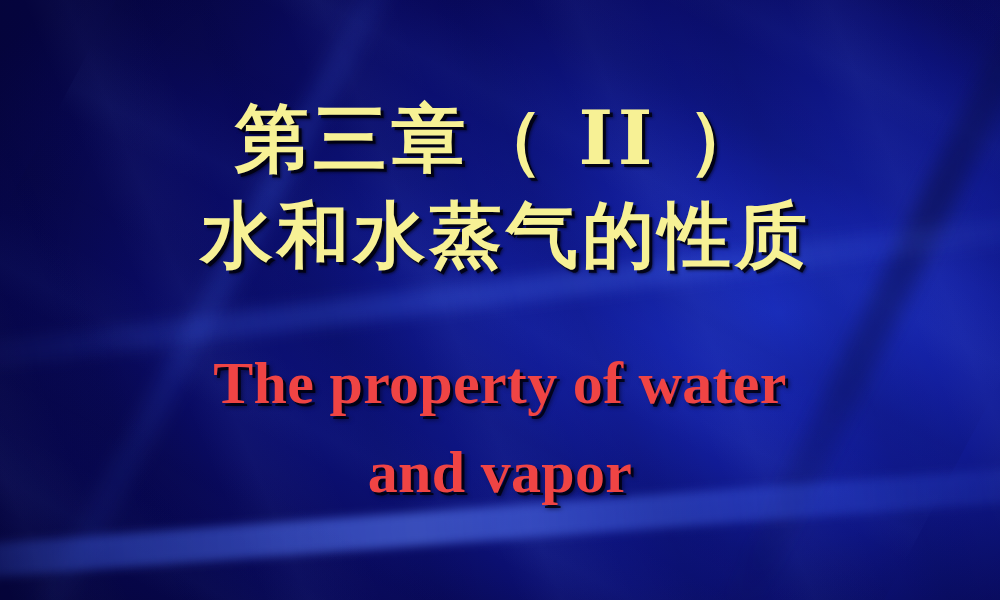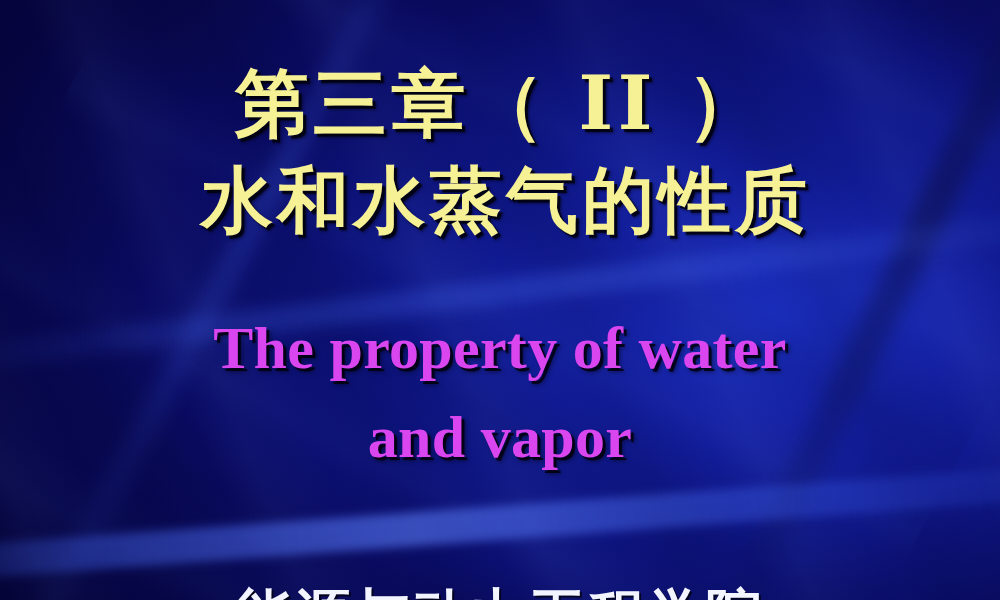--- a/index.html
+++ b/index.html
@@ -129,20 +129,21 @@
     background: radial-gradient(ellipse 1000px 700px at 60% 45%,
         rgba(0,0,0,0) 45%, rgba(0,0,25,0.30) 85%, rgba(0,0,20,0.50) 100%);
     pointer-events: none;
   }
 
   
   .content {
     position: absolute;
     inset: 0;
     text-align: center;
+    margin-top: 35px;
   }
 
   .cn-title {
     position: absolute;
     left: 0;
     width: 100%;
     color: #f7f195;
     font-family: "DejaVu Serif", "Liberation Serif", serif;
     font-weight: 700;
     letter-spacing: 0.06em;
@@ -161,21 +162,21 @@
     top: 164px;
     font-size: 72px;
     line-height: 1.0;
     padding-left: 6px;
   }
 
   .en-title {
     position: absolute;
     left: 0;
     width: 100%;
-    color: #d946ef;
+    color: #ef4444;
     font-family: "Liberation Serif", "DejaVu Serif", serif;
     font-weight: 700;
     font-size: 60px;
     line-height: 1.0;
     letter-spacing: 0.005em;
     white-space: nowrap;
     text-shadow:
        3px 3px 0px rgba(0,0,10,0.82),
        4px 4px 4px rgba(0,0,12,0.50);
   }

